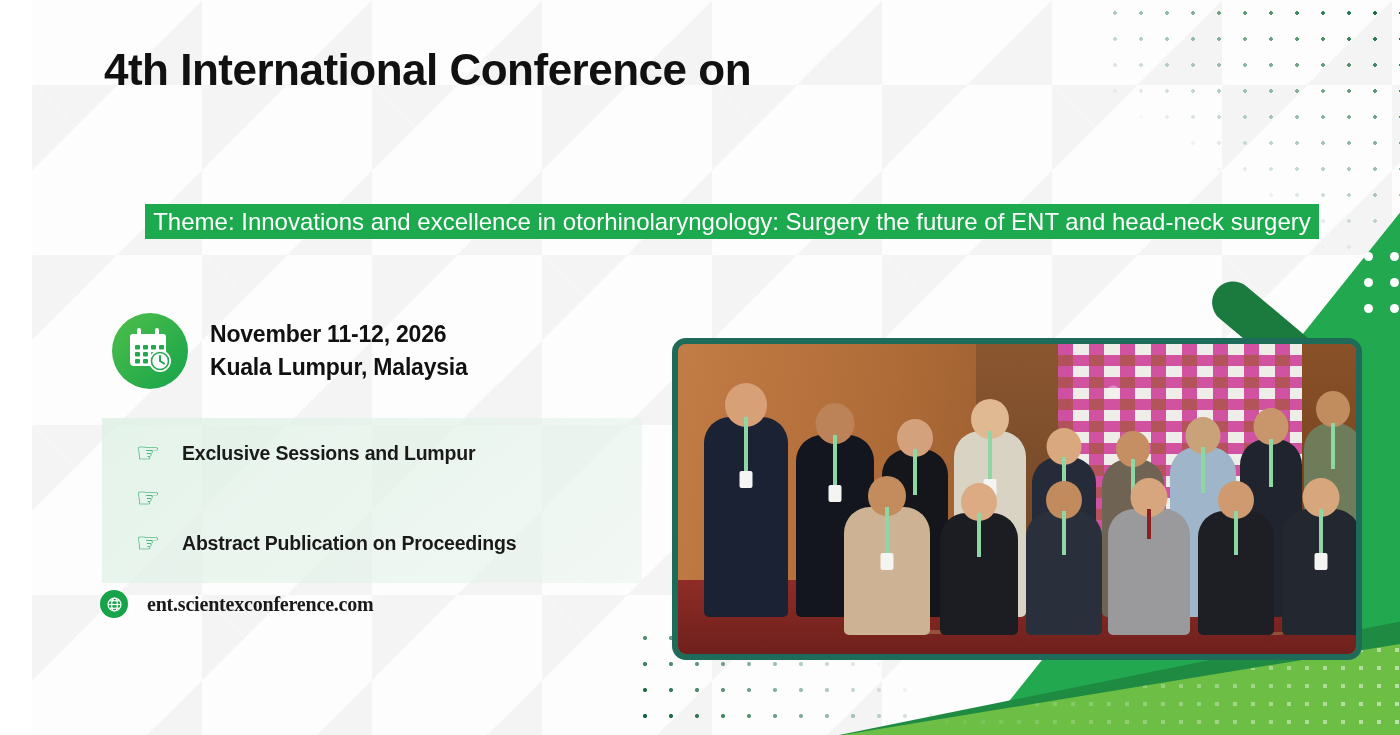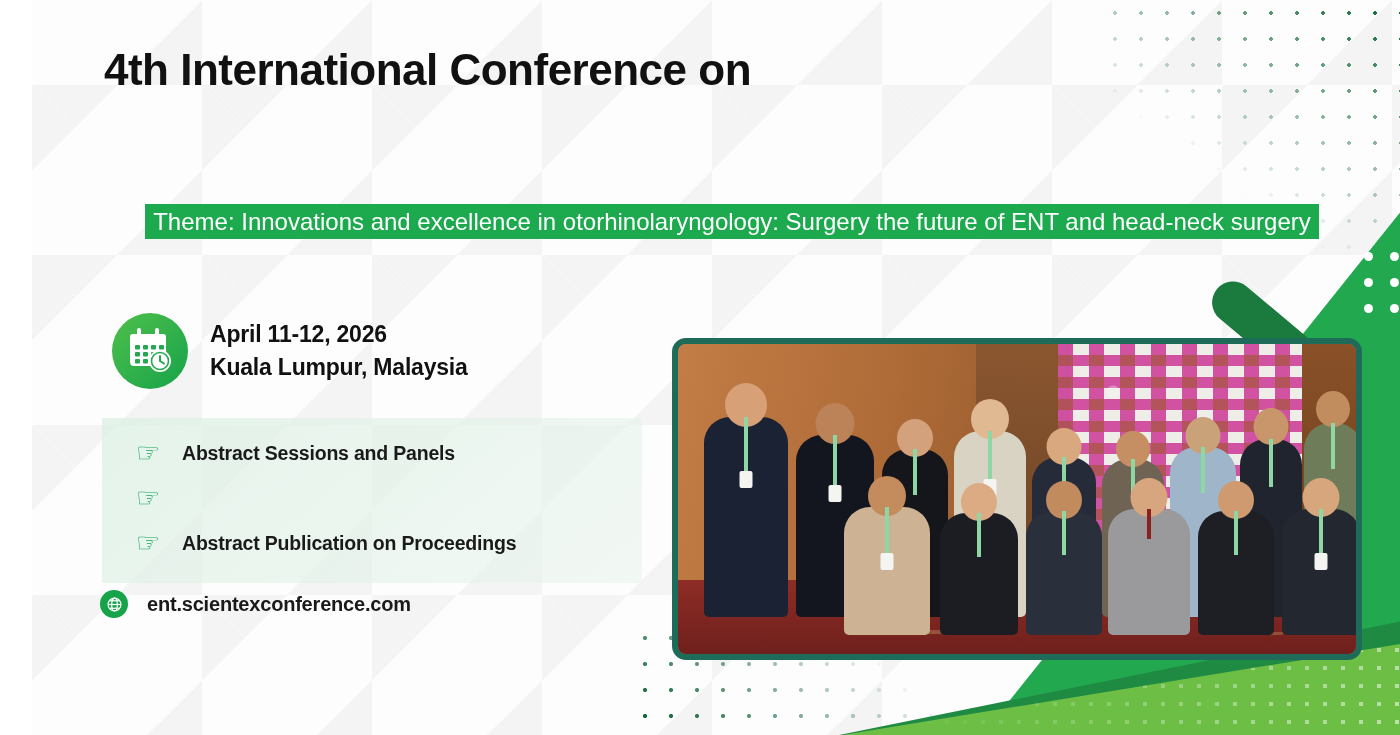--- a/index.html
+++ b/index.html
@@ -172,21 +172,21 @@
     display:flex; align-items:center; gap:16px; margin-bottom:18px;
   }
   .feat:last-child { margin-bottom:0; }
   .feat .hand { font-size:27px; color:#18A558; line-height:1; flex:none; width:30px; }
   .feat .ftext {
     font-size:19.5px; font-weight:700; color:#1a1a1a; letter-spacing:-0.2px;
   }
 
   
   .contacts { position:absolute; left:68px; top:590px; }
-  .crow { display:flex; align-items:center; gap:19px; margin-bottom:14px; }
+  .crow { display:flex; align-items:center; gap:19px; margin-bottom:14px;font-family:Liberation Serif, serif; }
   .cicon {
     width:28px; height:28px; border-radius:50%;
     background:#17A34A; flex:none;
     display:flex; align-items:center; justify-content:center;
   }
   .ctext { font-size:20px; font-weight:700; color:#1a1a1a; letter-spacing:-0.2px; }
 
   
   .photo-frame {
     position:absolute;
@@ -316,29 +316,29 @@
           <rect x="23" y="24" width="5" height="4.5" rx="1"></rect>
           <rect x="7" y="31" width="5" height="4.5" rx="1"></rect>
           <rect x="15" y="31" width="5" height="4.5" rx="1"></rect>
         </g>
         <circle cx="32" cy="33" r="11" fill="#ffffff"></circle>
         <circle cx="32" cy="33" r="8.5" fill="#ffffff" stroke="#22A94F" stroke-width="1.6"></circle>
         <path d="M32 28 L32 33 L36 35.5" stroke="#22A94F" stroke-width="2" stroke-linecap="round" fill="none"></path>
       </svg>
     </div>
     <div class="date-text">
-      <div>April 11-12, 2026</div>
+      <div>November 11-12, 2026</div>
       <div>Kuala Lumpur, Malaysia</div>
     </div>
   </div>
 
   <div class="features">
     <div class="feat">
       <span class="hand">☞</span>
-      <span class="ftext">Abstract Sessions and Panels</span>
+      <span class="ftext">Exclusive Sessions and Lumpur</span>
     </div>
     <div class="feat">
       <span class="hand">☞</span>
     </div>
     <div class="feat">
       <span class="hand">☞</span>
       <span class="ftext">Abstract Publication on Proceedings</span>
     </div>
   </div>
 

